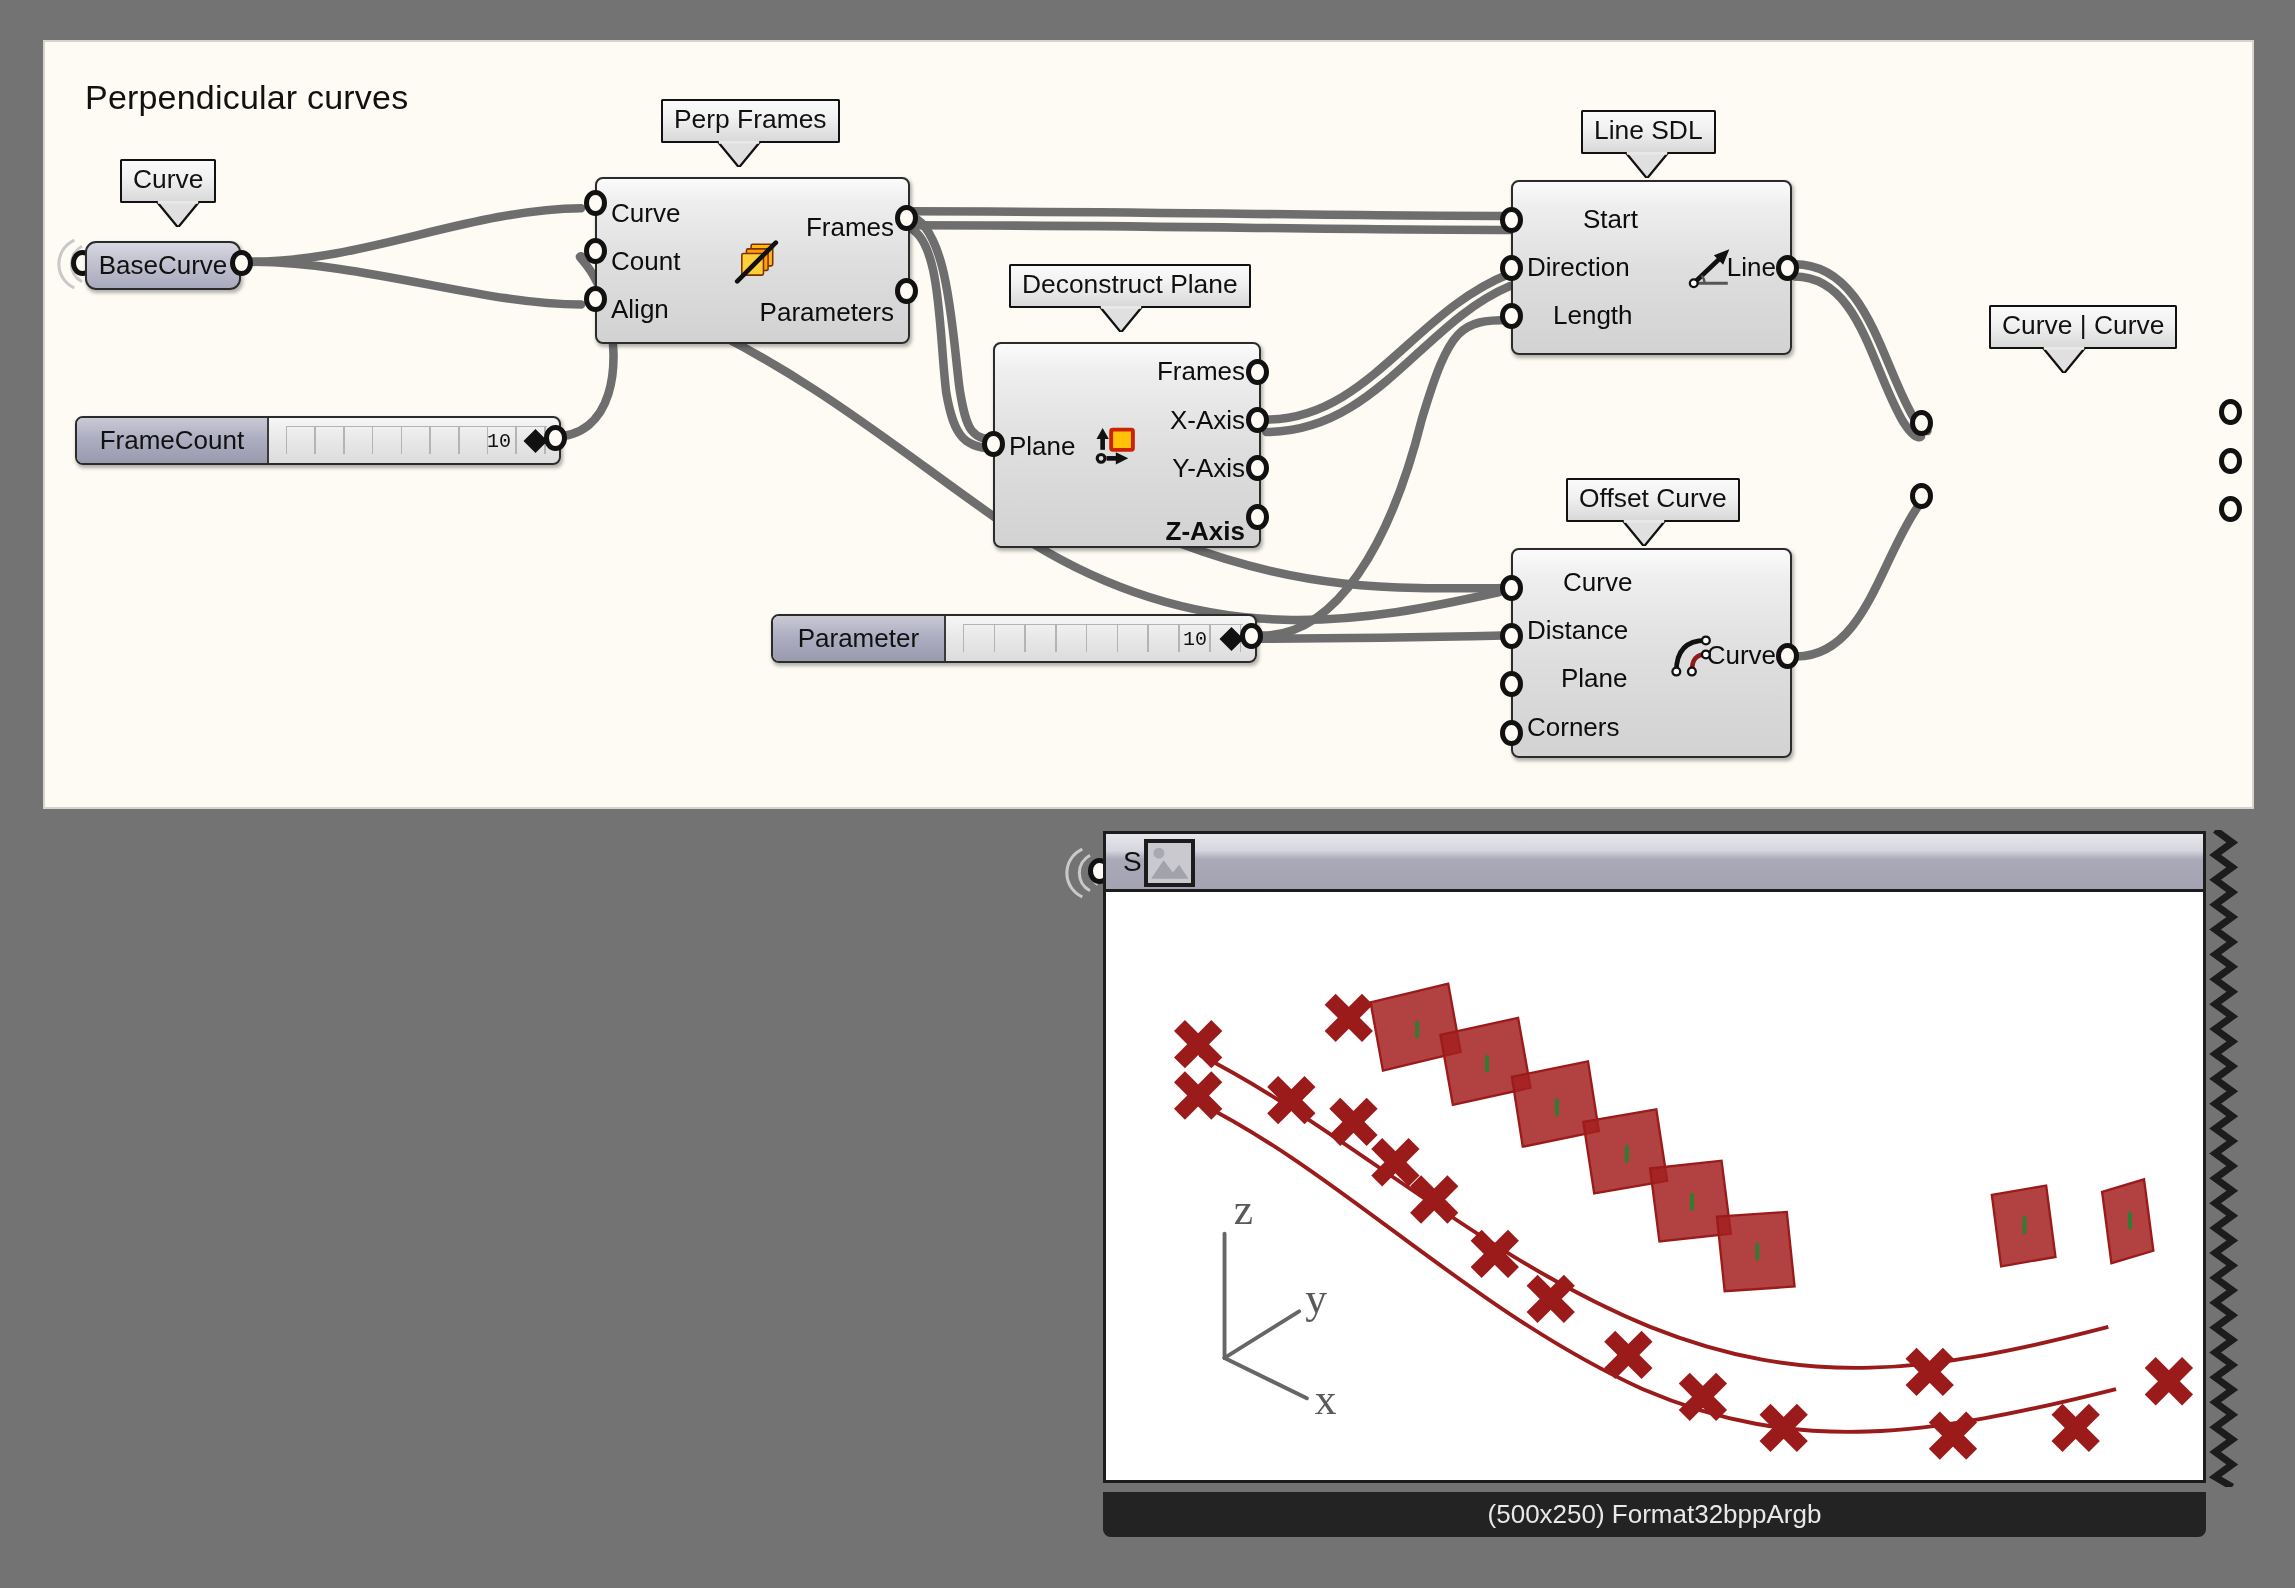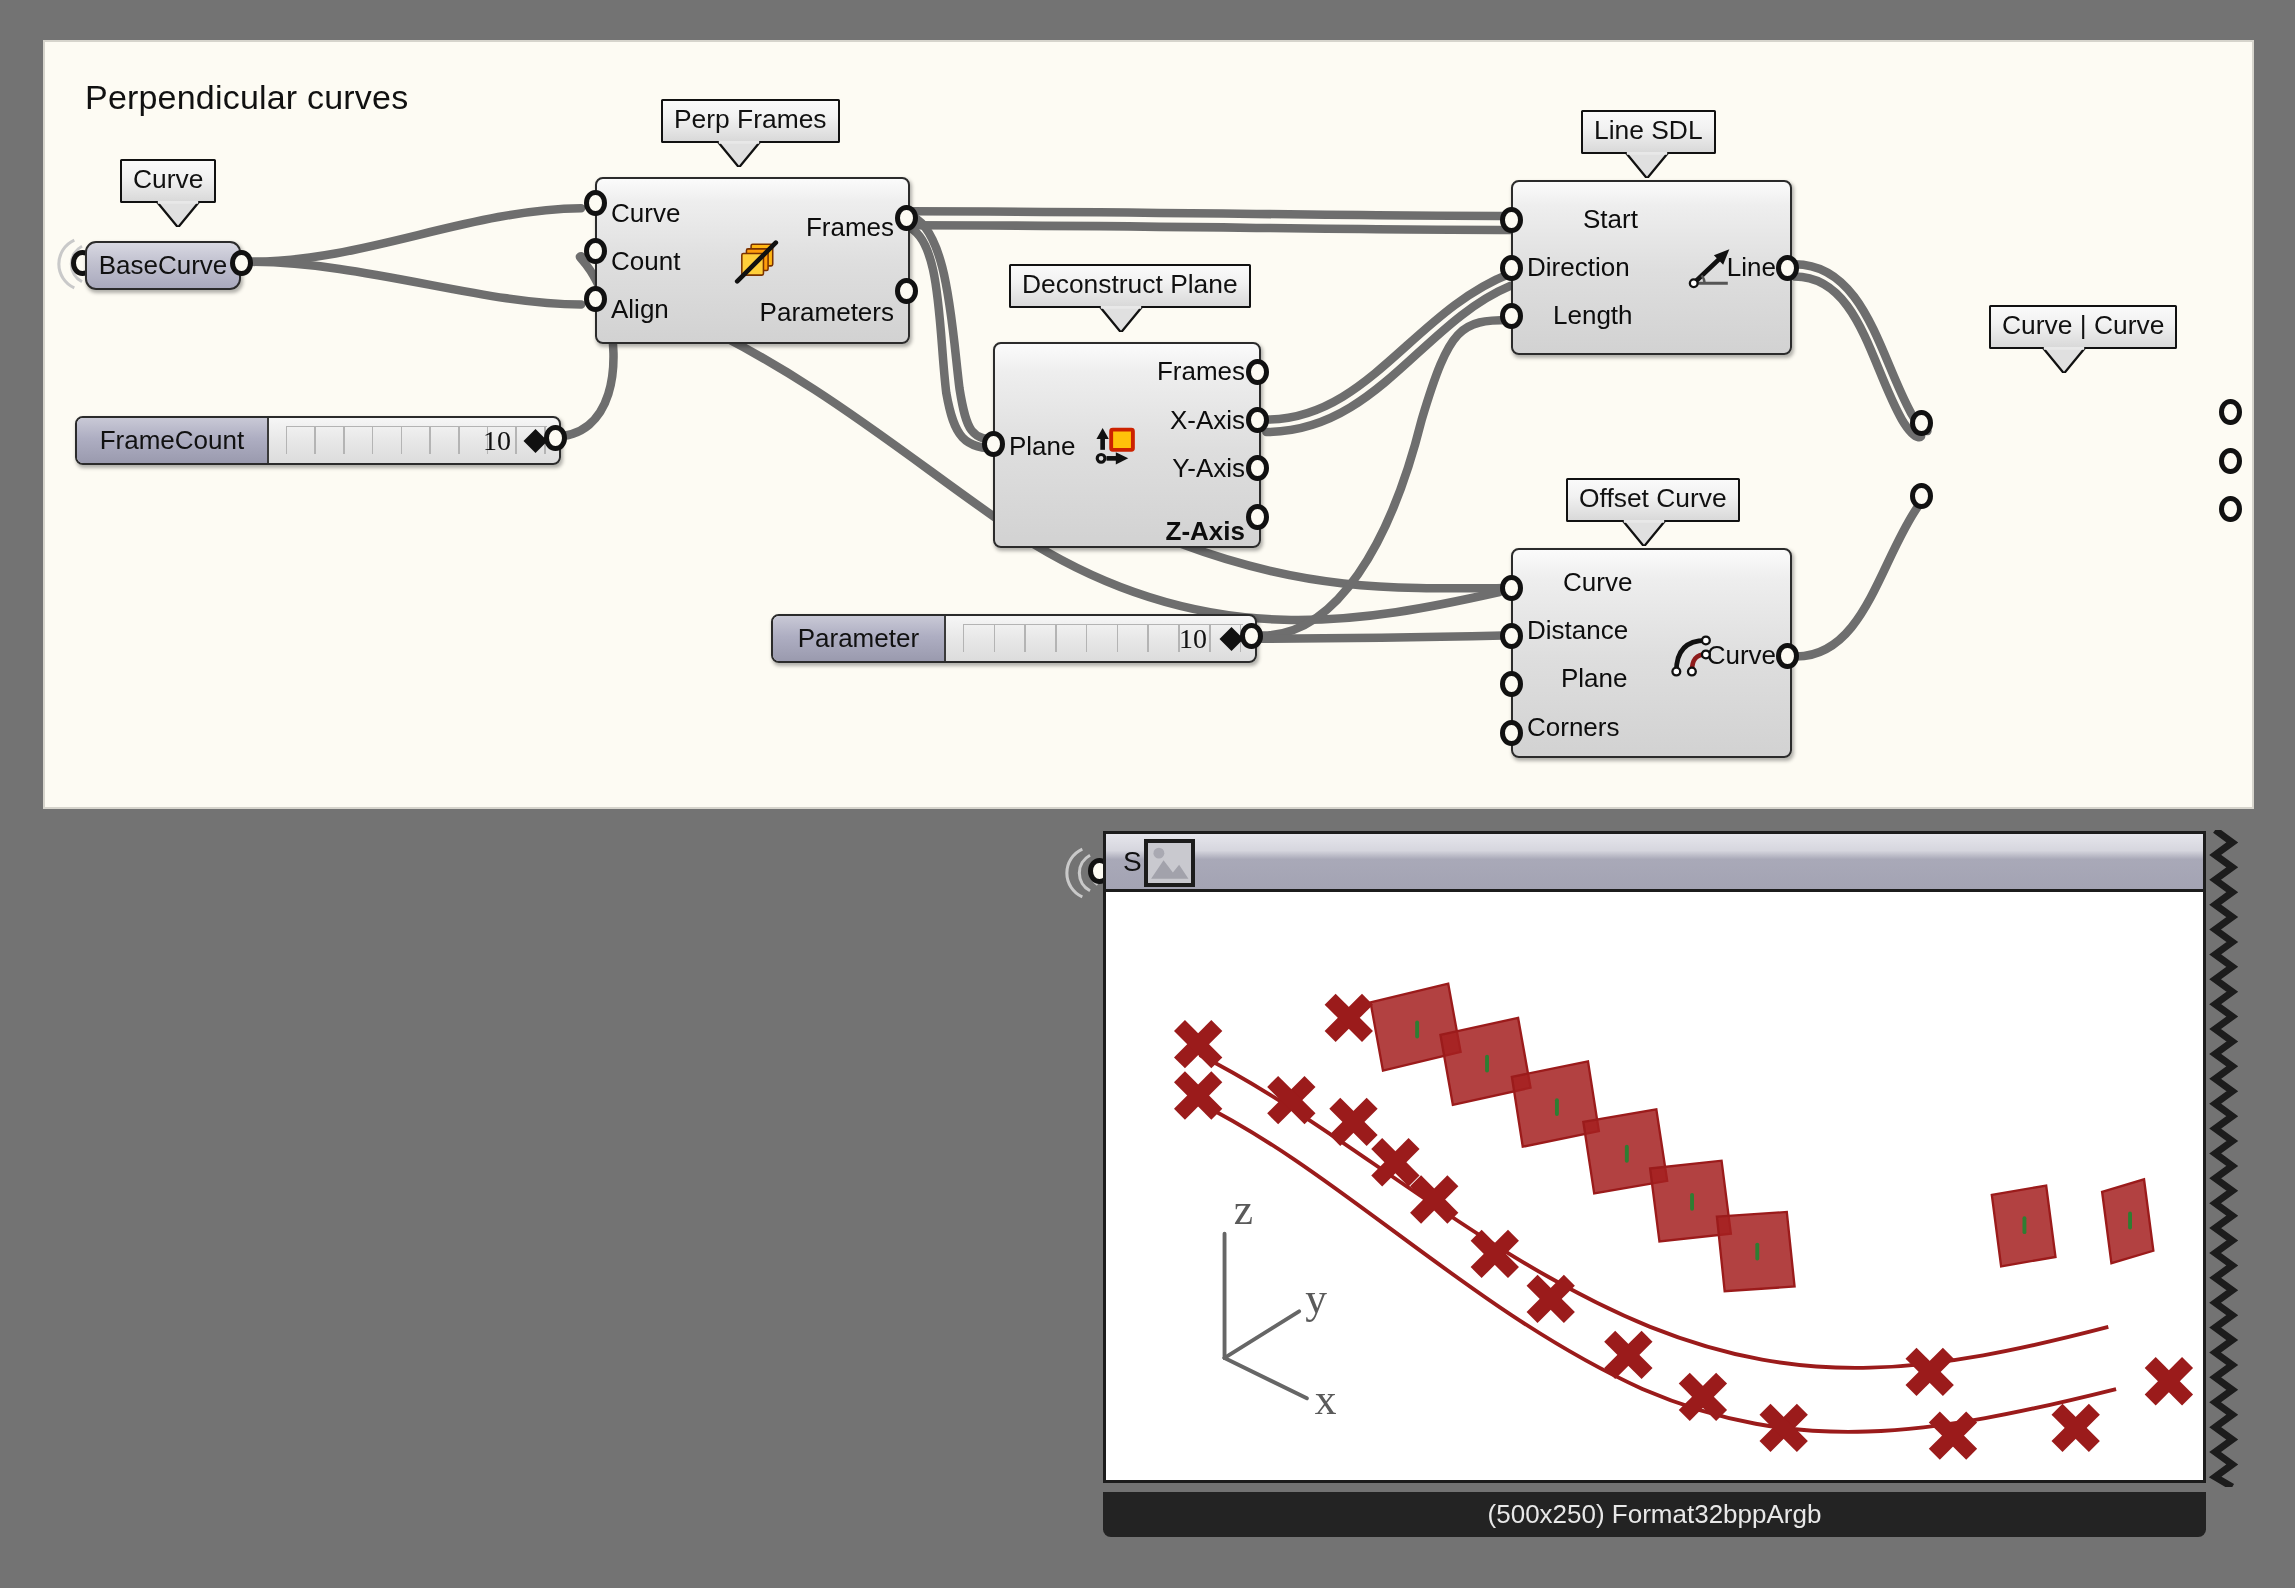--- a/index.html
+++ b/index.html
@@ -51,21 +51,21 @@
       background:linear-gradient(to bottom,#f6f6f6 0%,#e9e9e9 45%,#dcdcdc 100%);}
   .gh-slider .sname{display:flex;align-items:center;justify-content:center;
       font-size:26px;color:#111;padding:0 12.4px;
       background:linear-gradient(to bottom,#c9c9d6 0%,#aeaec2 45%,#9a9aae 100%);
       border-right:2.3px solid #3a3a3a;font-family:"Liberation Sans", sans-serif;}
   .gh-slider .strack{position:relative;flex:1;}
   .gh-slider .ticks{position:absolute;left:17px;right:12.4px;top:7.8px;height:28px;}
   .gh-slider .ticks i{position:absolute;top:0;width:1.6px;height:100%;background:#b4b4b4;}
   .gh-slider .ticks .base{left:0;top:0;height:1.6px;width:100%;background:#b4b4b4;}
   .gh-slider .sval{position:absolute;right:48px;top:50%;transform:translateY(-50%);
-      font-size:28px;color:#111;font-family:Liberation Serif, serif;}
+      font-size:20px;color:#111;font-family:Liberation Mono, monospace;}
   .gh-slider .sdia{position:absolute;right:15.5px;top:50%;transform:translateY(-50%) rotate(45deg);
       width:17px;height:17px;background:#111;}
 
   
   .radio-arcs{position:absolute;}
   .img-head{position:absolute;border:3.9px solid #1c1c1c;box-sizing:border-box;
       background:linear-gradient(to bottom,#e6e6ec 0%,#d6d6de 30%,#a9a9b8 46%,#a3a3b3 100%);}
   .img-head .slabel{position:absolute;left:17px;top:50%;transform:translateY(-50%);
       font-size:28px;color:#111;font-family:"Liberation Sans", sans-serif;}
   .img-thumb{position:absolute;border:4.7px solid #1c1c1c;box-sizing:border-box;background:#c9c9cf;}

